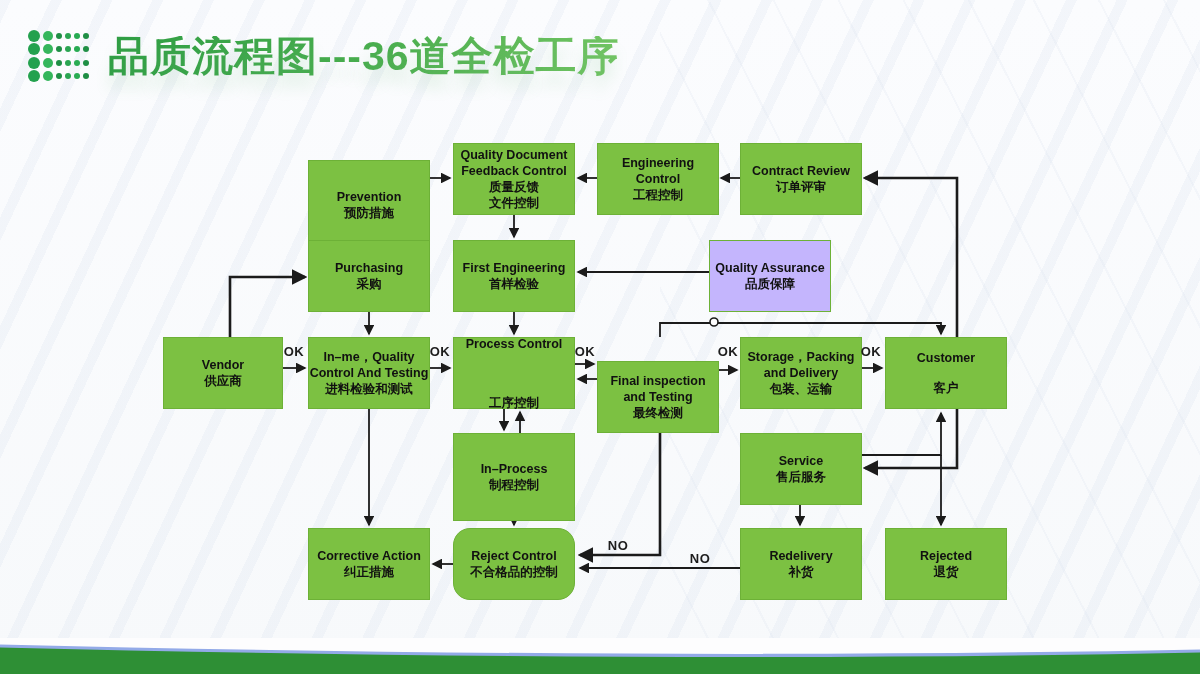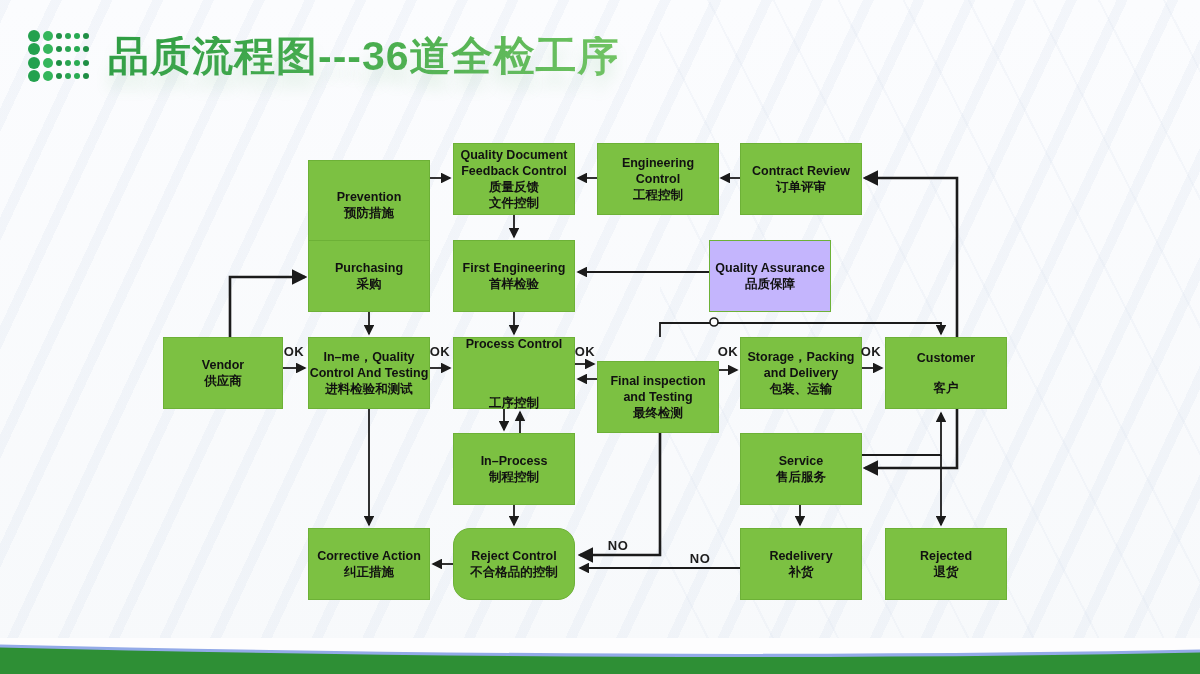--- a/index.html
+++ b/index.html
@@ -178,21 +178,21 @@
       </div>
       <div class="node" style="left: 740px; top: 337px; width: 122px; height: 72px; background: rgb(124, 193, 66); border-color: rgb(109, 177, 55);">
         <div class="ln">Storage，Packing</div>
         <div class="ln">and Delivery</div>
         <div class="ln">包装、运输</div>
       </div>
       <div class="node" style="left: 885px; top: 337px; width: 122px; height: 72px; background: rgb(124, 193, 66); border-color: rgb(109, 177, 55); gap: 14px;">
         <div class="ln">Customer</div>
         <div class="ln">客户</div>
       </div>
-      <div class="node" style="left: 453px; top: 433px; width: 122px; height: 72px; background: rgb(124, 193, 66); border-color: rgb(109, 177, 55);">
+      <div class="node" style="left: 453px; top: 433px; width: 122px; height: 88px; background: rgb(124, 193, 66); border-color: rgb(109, 177, 55);">
         <div class="ln">In–Process</div>
         <div class="ln">制程控制</div>
       </div>
       <div class="node" style="left: 740px; top: 433px; width: 122px; height: 72px; background: rgb(124, 193, 66); border-color: rgb(109, 177, 55);">
         <div class="ln">Service</div>
         <div class="ln">售后服务</div>
       </div>
       <div class="node" style="left: 308px; top: 528px; width: 122px; height: 72px; background: rgb(124, 193, 66); border-color: rgb(109, 177, 55);">
         <div class="ln">Corrective Action</div>
         <div class="ln">纠正措施</div>

